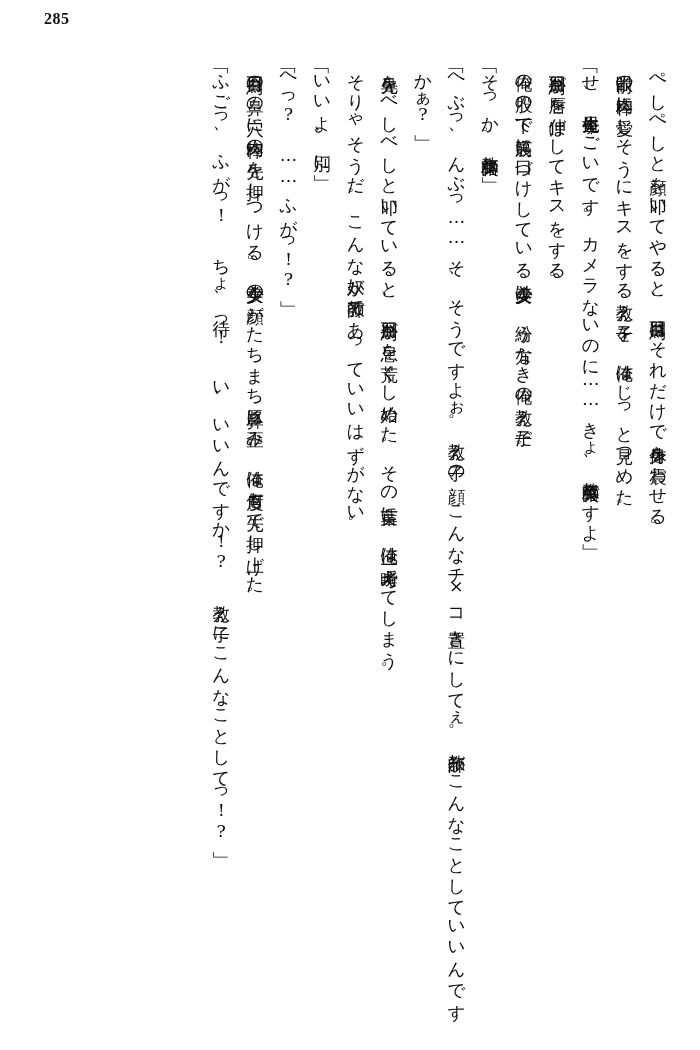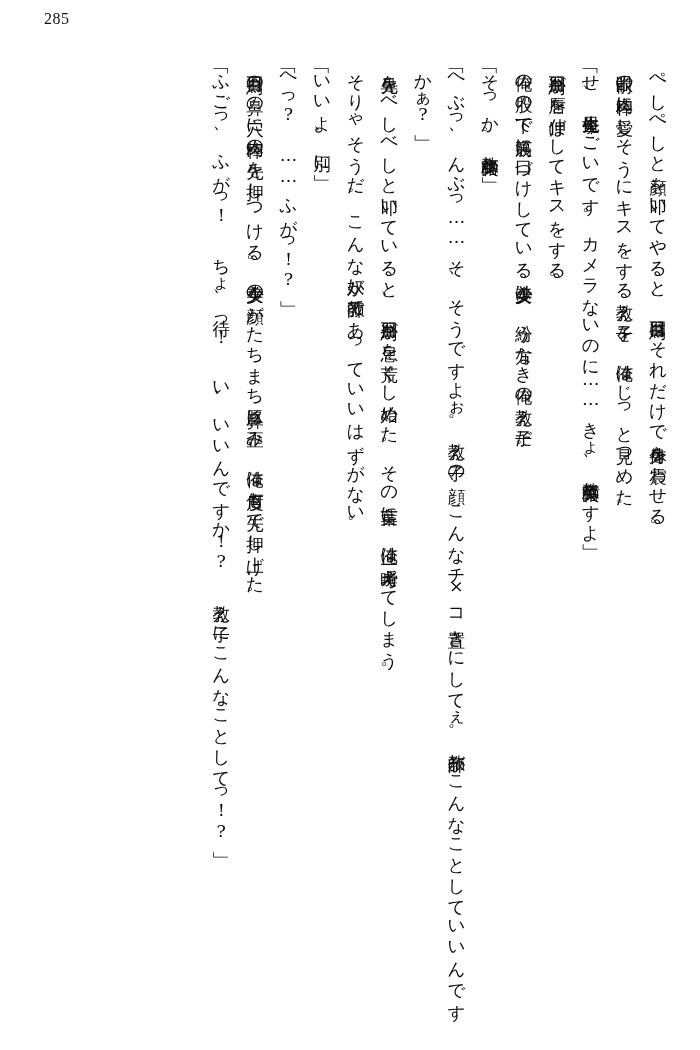--- a/index.html
+++ b/index.html
@@ -17,21 +17,21 @@
     background: #ffffff;
     overflow: hidden;
     box-sizing: border-box;
   }
   .page-number {
     position: absolute;
     top: 10px;
     left: 44px;
     font-family: "Liberation Serif", "DejaVu Serif", serif;
     font-size: 16px;
-    font-weight: 400;
+    font-weight: 700;
     color: #111111;
     letter-spacing: 0.5px;
   }
   .body-text {
     position: absolute;
     top: 62px;
     left: 24px;
     right: 26px;
     height: 950px;
     writing-mode: vertical-rl;

